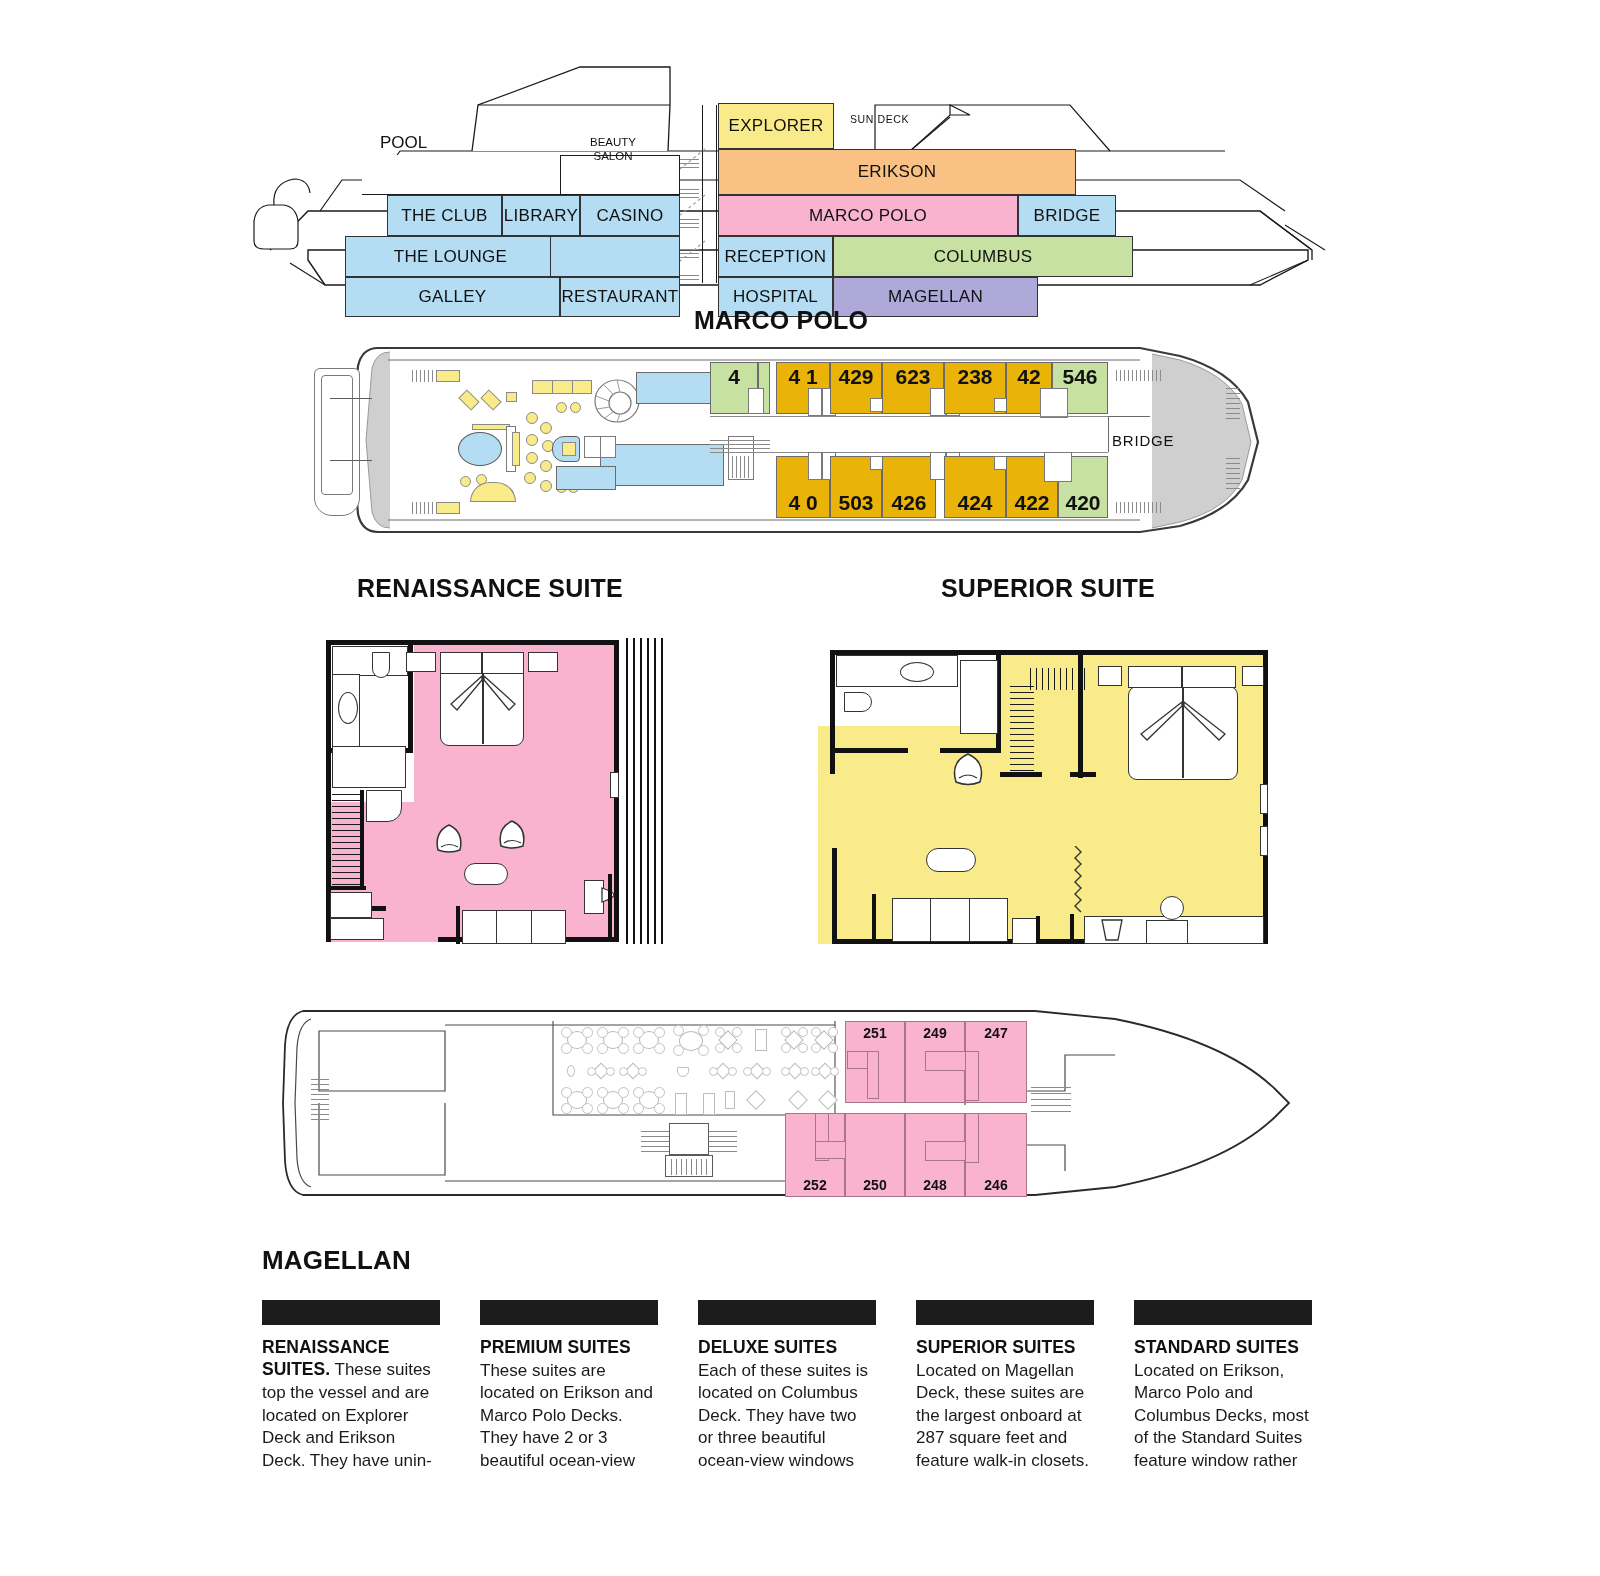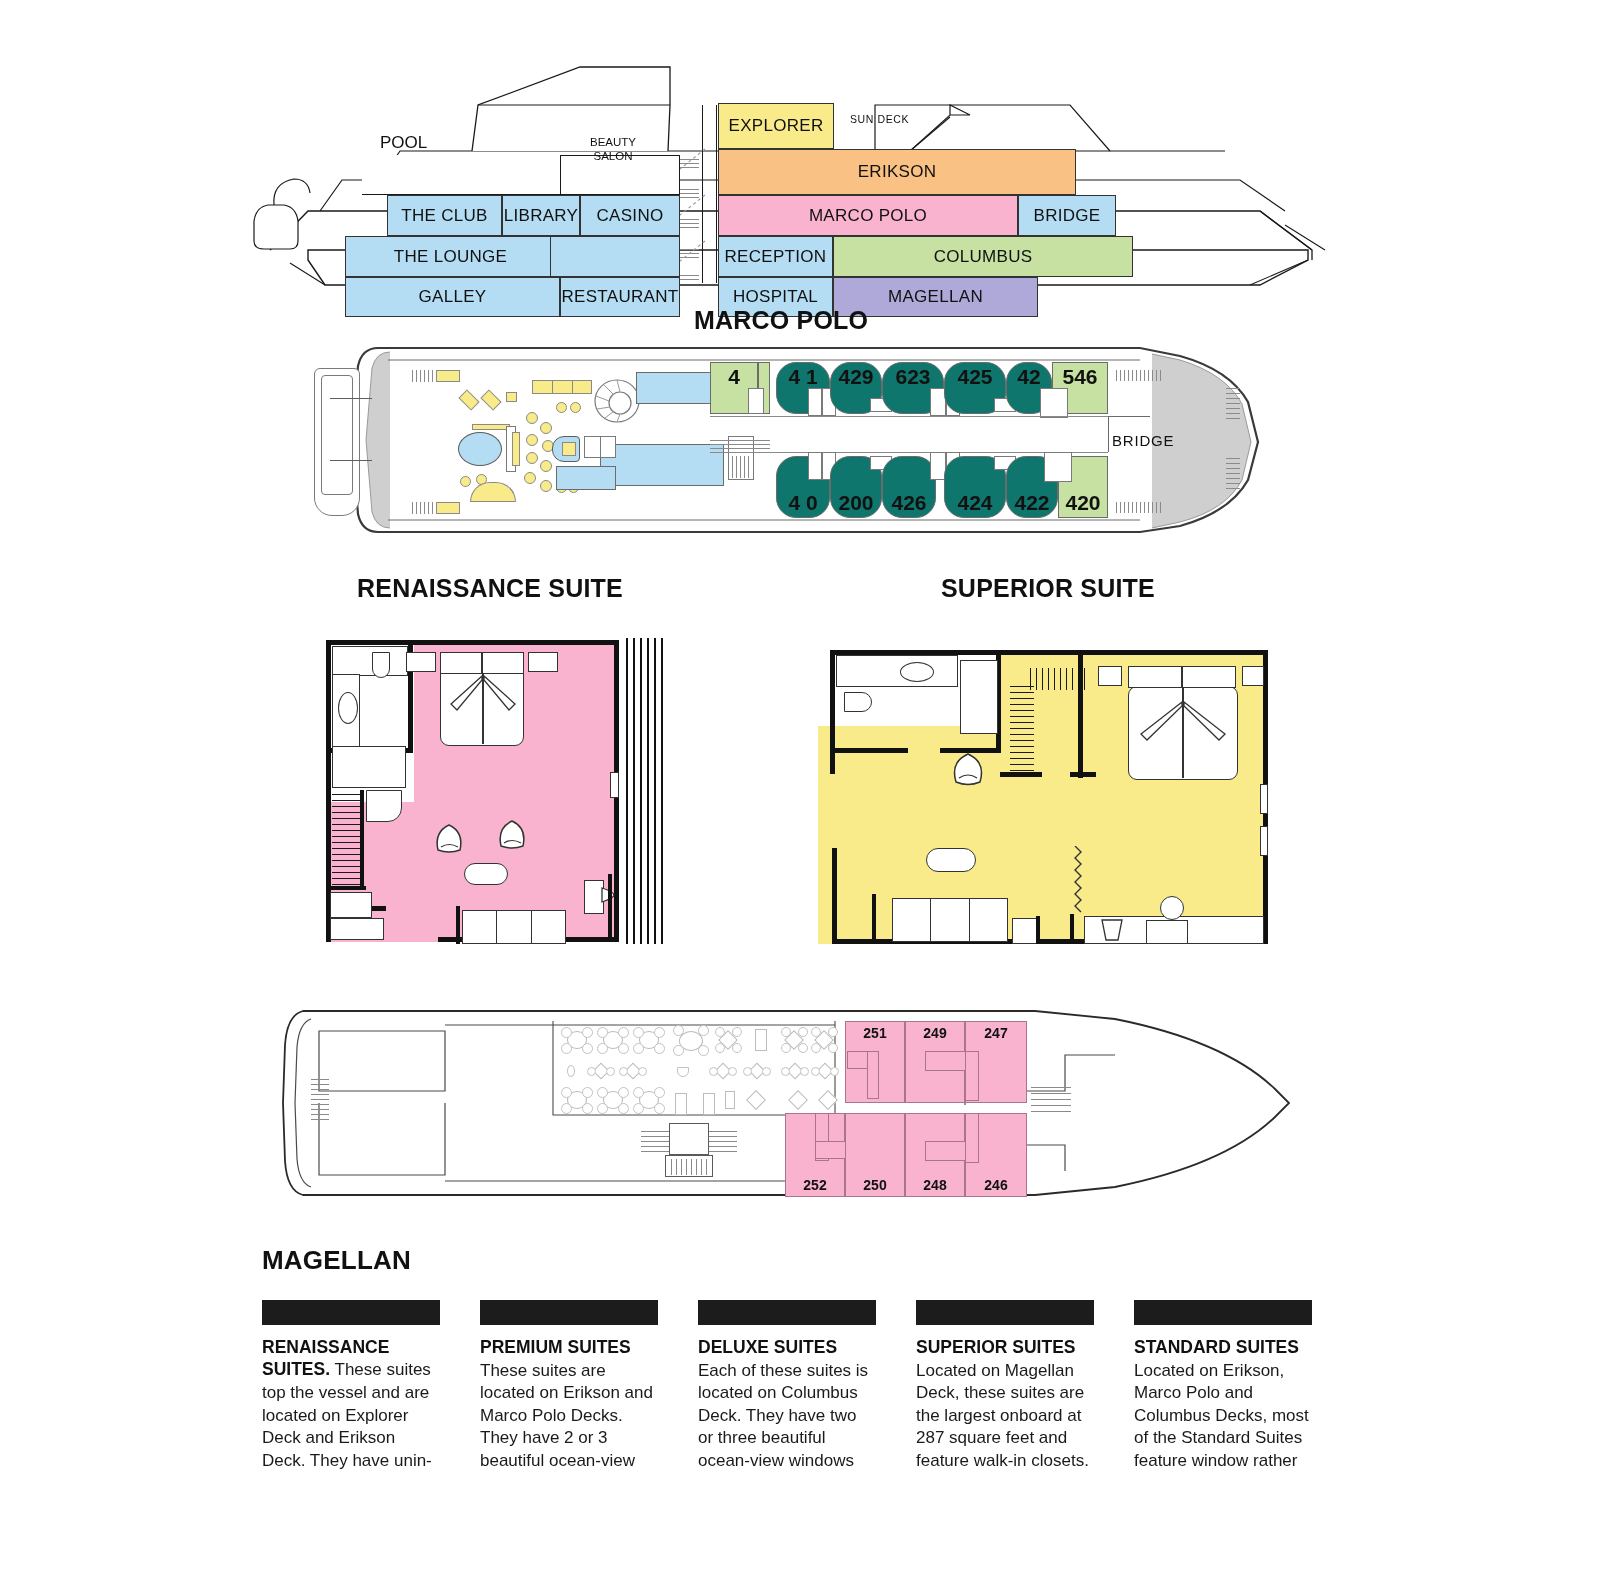--- a/index.html
+++ b/index.html
@@ -88,21 +88,21 @@
     border: 1.2px solid #6b6b6b;
     display: flex;
     align-items: center;
     justify-content: center;
     font-size: 21px;
     font-weight: bold;
     color: #111111;
     overflow: hidden;
     white-space: nowrap;
   }
-  .cab.orange { background: #0f766e; border-radius: 20px; }
+  .cab.orange { background: #eab308; }
   .cab.green  { background: #c6e1a1; }
   .cab.num-top    { align-items: flex-start; padding-top: 2px; }
   .cab.num-bottom { align-items: flex-end; padding-bottom: 2px; }
 
   .whitebox { position: absolute; background: #ffffff; border: 1.2px solid #7a7a7a; }
   .bluebox  { position: absolute; background: #b4ddf3; border: 1.2px solid #6b6b6b; }
   .yelbox   { position: absolute; background: #faeb8a; border: 1px solid #8a8a8a; }
   .yelcirc  { position: absolute; background: #faeb8a; border: 1px solid #8a8a8a; border-radius: 50%; }
   .bluecirc { position: absolute; background: #b4ddf3; border: 1.2px solid #5d5d5d; }
   .bridgelbl {
@@ -431,21 +431,21 @@
     </div>
     <div class="whitebox" style="left:570px; top:58px; width:22px; height:14px;"></div>
 
     <div class="cab orange num-top" style="left:582px; top:22px; width:62px; height:52px;">
       <span>623</span>
     </div>
     <div class="whitebox" style="left:630px; top:48px; width:16px; height:28px;"></div>
     <div class="whitebox" style="left:646px; top:48px; width:14px; height:28px;"></div>
 
     <div class="cab orange num-top" style="left:644px; top:22px; width:62px; height:52px;">
-      <span>425</span>
+      <span>238</span>
     </div>
     <div class="whitebox" style="left:694px; top:58px; width:22px; height:14px;"></div>
 
     <div class="cab orange num-top" style="left:706px; top:22px; width:46px; height:52px;">
       <span>42</span>
     </div>
 
     <div class="cab green num-top" style="left:752px; top:22px; width:56px; height:52px;">
       <span>546</span>
     </div>
@@ -454,21 +454,21 @@
     <div class="abs" style="left:410px; top:76px; width:398px; height:1.2px; background:#8a8a8a;"></div>
     <div class="abs" style="left:410px; top:112px; width:398px; height:1.2px; background:#8a8a8a;"></div>
 
     <div class="cab orange num-bottom" style="left:476px; top:116px; width:54px; height:62px;">
       <span>4 0</span>
     </div>
     <div class="whitebox" style="left:508px; top:112px; width:14px; height:28px;"></div>
     <div class="whitebox" style="left:522px; top:112px; width:14px; height:28px;"></div>
 
     <div class="cab orange num-bottom" style="left:530px; top:116px; width:52px; height:62px;">
-      <span>200</span>
+      <span>503</span>
     </div>
     <div class="whitebox" style="left:570px; top:116px; width:22px; height:14px;"></div>
 
     <div class="cab orange num-bottom" style="left:582px; top:116px; width:54px; height:62px;">
       <span>426</span>
     </div>
     <div class="whitebox" style="left:630px; top:112px; width:16px; height:28px;"></div>
     <div class="whitebox" style="left:646px; top:112px; width:14px; height:28px;"></div>
 
     <div class="cab orange num-bottom" style="left:644px; top:116px; width:62px; height:62px;">

